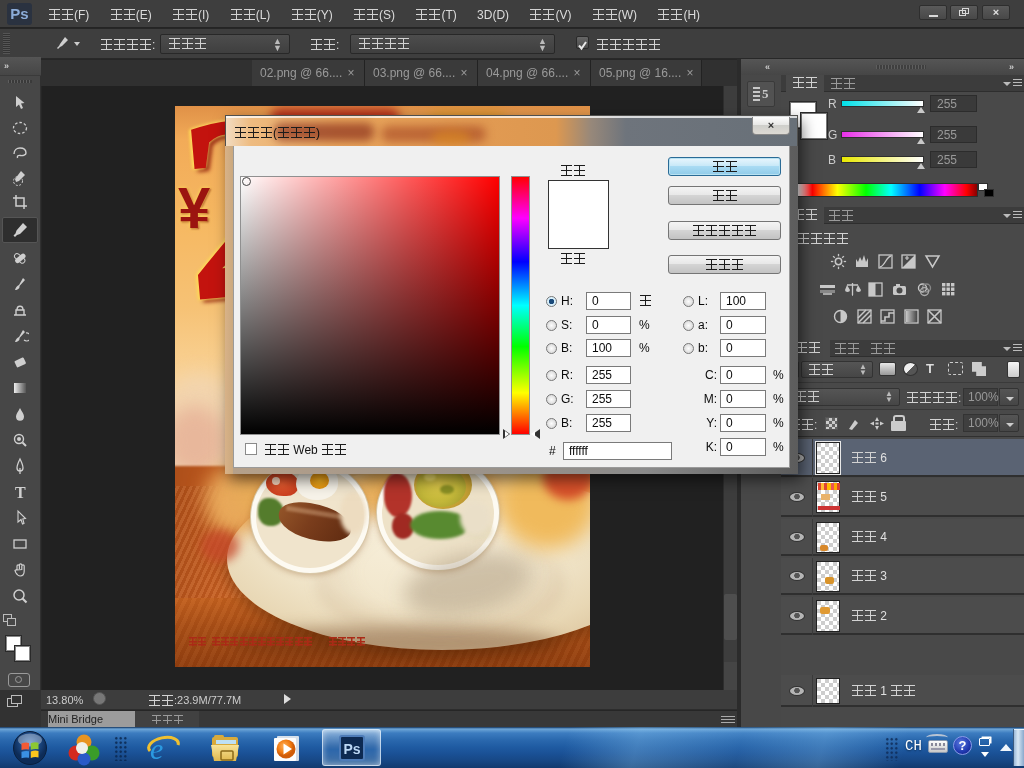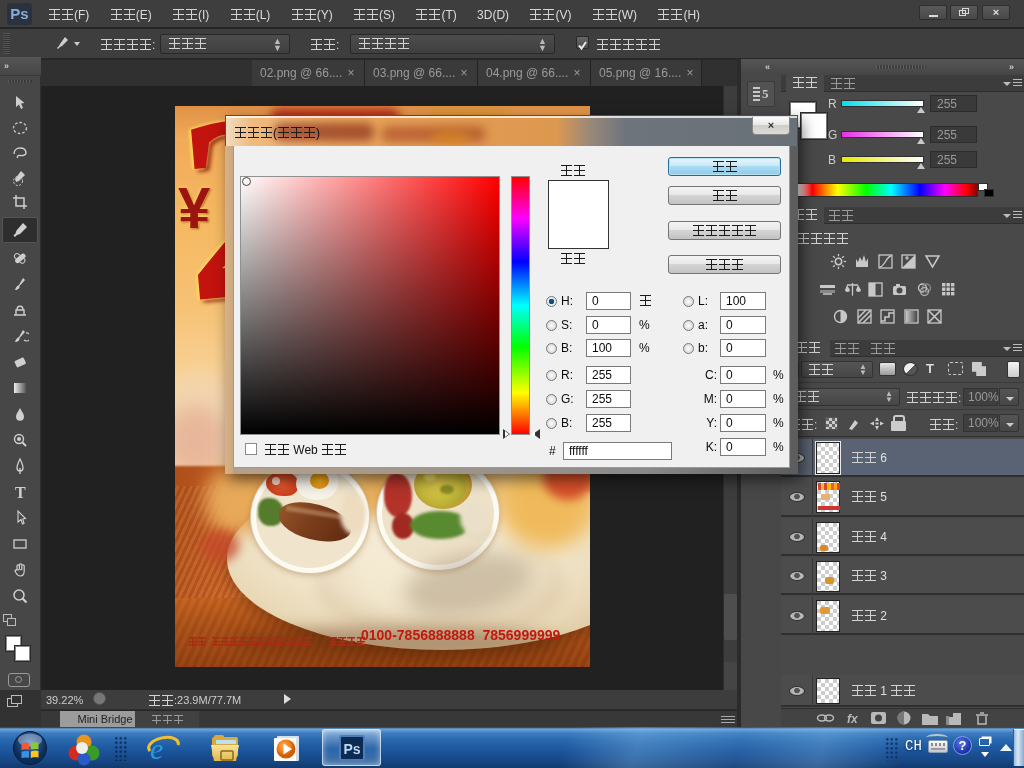--- a/index.html
+++ b/index.html
@@ -202,21 +202,20 @@
       <div class="ab" style="left:2px;top:12px;width:28px;height:44px;background:#b3332a;border-radius:45% 55% 50% 50%;filter:blur(1px)"></div>
       <div class="ab" style="left:10px;top:52px;width:22px;height:26px;background:#a02a22;border-radius:50%;filter:blur(1px)"></div>
       <div class="ab" style="left:28px;top:50px;width:60px;height:28px;background:#588a30;border-radius:50%;filter:blur(1.5px)"></div>
         <div class="ab" style="left:84px;top:60px;width:26px;height:20px;background:#e8ddc0;border-radius:50%;filter:blur(2px)"></div>
       <div class="ab" style="left:78px;top:40px;width:30px;height:34px;background:#eadfc8;border-radius:50%;filter:blur(2px)"></div>
     </div>
     <div class="ab" style="left:228px;top:448px;width:130px;height:60px;background:rgba(120,95,70,.30);border-radius:50%;filter:blur(10px);transform:rotate(-12deg)"></div>
 
     <div class="ab" style="left:13px;top:526px;height:10px;white-space:nowrap"><i class="ga"></i><i class="ga"></i><i style="display:inline-block;width:5px"></i><i class="ga"></i><i class="ga"></i><i class="ga"></i><i class="ga"></i><i class="ga"></i><i class="ga"></i><i class="ga"></i><i class="ga"></i><i class="ga"></i><i class="ga"></i><i class="ga"></i><i style="display:inline-block;width:16px"></i><i class="ga"></i><i class="ga"></i><i class="ga"></i><i class="ga"></i>
     </div>
-    <div class="ab" style="left:186px;top:521px;font:bold 14px 'Liberation Sans';color:#c3180f">0100-7856888888&nbsp;&nbsp;7856999999</div>
   </div>
 
   <div class="ab" style="left:681px;top:0;width:14px;height:604px;background:#3d3d3d;border-left:1px solid #2e2e2e"></div>
   <div class="ab" style="left:682px;top:508px;width:13px;height:46px;background:#4e4e4e;border-radius:2px"></div>
     <div class="ab" style="left:682px;top:576px;width:13px;height:28px;background:#454545"></div>
 </div>
 
 <div class="ab" id="dock" style="left:737px;top:59px;width:287px;height:668px;background:#2b2b2b">
   <div class="ab" style="left:4px;top:0;width:40px;height:668px;background:#484848"></div>
   <div class="ab" style="left:4px;top:0;width:40px;height:16px;background:linear-gradient(#555,#464646);color:#ccc;font:bold 9px 'Liberation Sans';line-height:16px;padding-left:24px">«</div>
@@ -450,53 +449,35 @@
 <div class="ab" style="left:70px;top:12px;color:#e0e0e0"><span class="g"></span><span class="g"></span> 2</div>
 </div>
         <div class="ab" style="left:0;top:237px;width:243px;height:32px;background:#4c4c4c;border-bottom:2px solid #2f2f2f">
 <div class="ab" style="left:31px;top:0;width:1px;height:32px;background:#3a3a3a"></div>
 <div class="ab" style="left:8px;top:11px;width:16px;height:10px;border-radius:50%;background:radial-gradient(circle at 50% 45%,#555 0 2.5px,#b5b5b5 3px);border:1px solid #333"></div>
 <div class="ab" style="left:35px;top:3px;width:24px;height:26px;background:repeating-conic-gradient(#fff 0 25%,#cdcdcd 0 50%) 0 0/8px 8px;border:1px solid #222;"></div>
 <div class="ab" style="left:70px;top:9px;color:#e0e0e0"><span class="g"></span><span class="g"></span> 1 <span class="g"></span><span class="g"></span></div>
 </div>
       </div>
 
-    <div class="ab" style="left:0;top:649px;width:243px;height:19px;background:#434343;border-top:1px solid #2e2e2e">
-        <svg width="243" height="19" style="position:absolute;left:0;top:0">
-<g fill="none" stroke="#b9b9b9" stroke-width="1.5">
-<ellipse cx="41" cy="9" rx="4.5" ry="3"></ellipse>
-            <ellipse cx="48" cy="9" rx="4.5" ry="3"></ellipse>
-</g>
-<text x="66" y="14" font-family="Liberation Sans" font-size="12" font-style="italic" font-weight="bold" fill="#b9b9b9">fx</text>
-<rect x="90" y="3" width="15" height="12" rx="2" fill="#b9b9b9"></rect>
-          <circle cx="97.5" cy="9" r="3.5" fill="#434343"></circle>
-<circle cx="123" cy="9" r="6.5" fill="#b9b9b9"></circle>
-          <path d="M123 2.5 a6.5 6.5 0 0 0 0 13 z" fill="#777"></path>
-<path d="M141 5 h6 l2 2 h8 v9 h-16 z" fill="#b9b9b9"></path>
-<rect x="168" y="4" width="12" height="12" fill="#b9b9b9"></rect>
-          <path d="M168 4 l4 0 0 4 -4 0z" fill="#434343"></path>
-          <rect x="165" y="7" width="3" height="9" fill="#8a8a8a"></rect>
-<path d="M195 6 h12 M199 4 h4 M197 7 v8 h8 v-8" stroke="#b9b9b9" stroke-width="1.5" fill="none"></path>
-</svg>
-      </div>
   </div>
 </div>
 
 <div class="ab" style="left:0;top:690px;width:41px;height:37px;background:#323232">
     <div class="ab" style="left:7px;top:8px;width:11px;height:9px;border:1px solid #bbb"></div>
     <div class="ab" style="left:11px;top:5px;width:11px;height:9px;border:1px solid #bbb;background:#323232"></div>
   </div>
 <div class="ab" id="statusbar" style="left:41px;top:690px;width:696px;height:20px;background:#3d3d3d;border-bottom:1px solid #2d2d2d;color:#ccc;font-size:11px">
-  <span class="ab" style="left:5px;top:4px">39.22%</span>
+  <span class="ab" style="left:5px;top:4px">13.80%</span>
   <span class="ab" style="left:52px;top:2px;width:13px;height:13px;background:#777;border-radius:50%;border:1px solid #555"></span>
   <span class="ab" style="left:107px;top:4px"><span class="g" style="vertical-align:-2px"></span><span class="g" style="vertical-align:-2px"></span>:23.9M/77.7M</span>
   <span class="ab" style="left:243px;top:4px;width:0;height:0;border-top:5px solid transparent;border-bottom:5px solid transparent;border-left:7px solid #ddd"></span>
 </div>
 <div class="ab" id="mbrow" style="left:41px;top:711px;width:696px;height:16px;background:#383838">
-  <div class="ab" style="left:19px;top:0;width:90px;height:16px;background:#9c9c9c;color:#222;font-size:11px;text-align:center;line-height:16px">Mini Bridge</div>
+  <div class="ab" style="left:7px;top:0;width:90px;height:16px;background:#9c9c9c;color:#222;font-size:11px;line-height:16px">Mini Bridge</div>
   <div class="ab" style="left:94px;top:0;width:64px;height:16px;background:#414141;color:#999;font-size:11px;line-height:16px;text-align:center"><span class="g2" style="width:9px;height:9px"></span><span class="g2" style="width:9px;height:9px"></span><span class="g2" style="width:9px;height:9px"></span></div>
   <div class="ab" style="left:680px;top:5px;width:14px;height:7px;background:repeating-linear-gradient(#aaa 0 1px,#383838 1px 3px)"></div>
 </div>
 
 <div class="ab" id="taskbar" style="left:0;top:727px;width:1024px;height:41px;background:linear-gradient(105deg,rgba(140,200,245,0) 55%,rgba(150,210,250,.30) 62%,rgba(120,185,235,.12) 72%,rgba(150,210,250,.28) 80%,rgba(140,200,245,0) 88%),linear-gradient(180deg,#10325c 0,#6ea6d8 2px,#3c7cc0 6px,#2a68ae 13px,#1f5ba2 20px,#1a5095 27px,#174784 34px,#123a6e 41px)">
 <svg class="ab" style="left:12px;top:3px" width="36" height="36" viewBox="0 0 36 36">
  <defs>
         <radialGradient id="orb" cx="50%" cy="35%">
           <stop offset="0" stop-color="#4a7ab8"></stop>
           <stop offset="55%" stop-color="#1d4a86"></stop>

